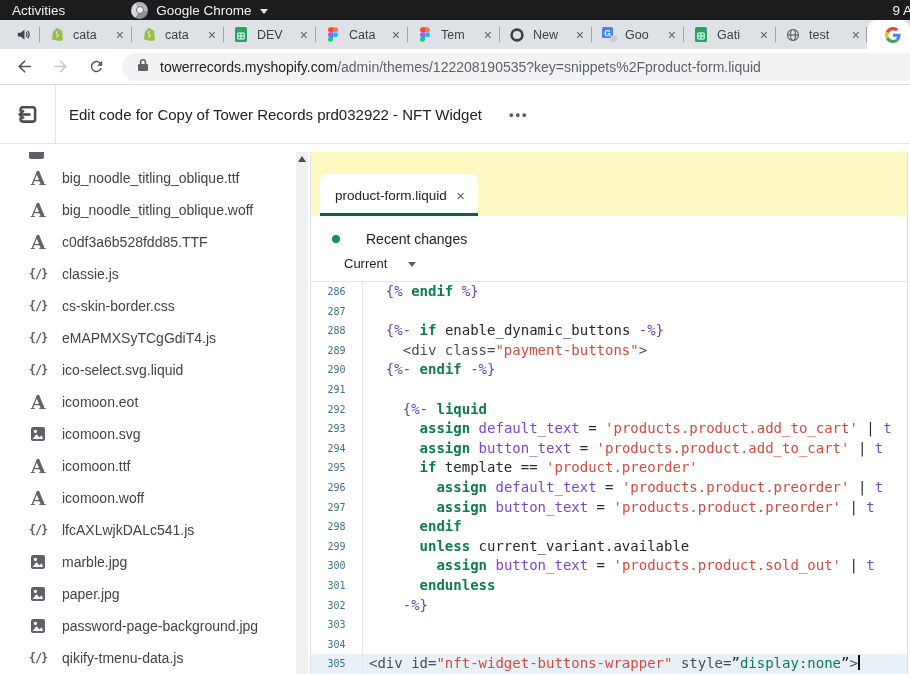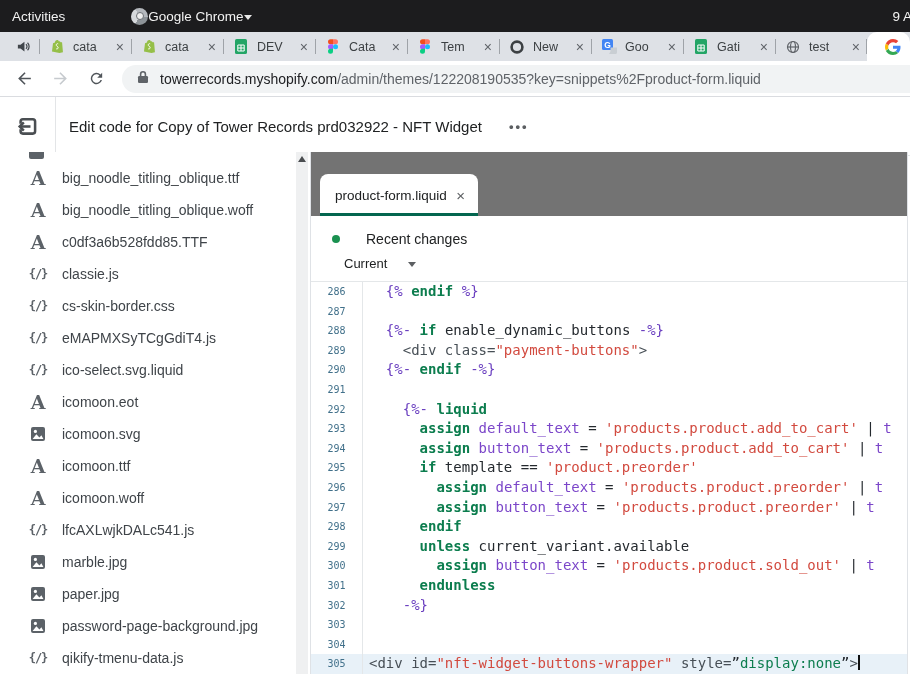--- a/index.html
+++ b/index.html
@@ -1,22 +1,22 @@
 <!DOCTYPE html>
 <html><head>
 <meta charset="utf-8">
 <style>
   html,body{margin:0;padding:0;width:910px;height:674px;overflow:hidden;
     font-family:"Liberation Sans",sans-serif;background:#fff;}
   #screen{position:relative;width:910px;height:674px;overflow:hidden;}
 
   
-  .osbar{height:32px;background:#1c1c1e;color:#f2f2f2;display:flex;align-items:center;font-size:13.5px;}
+  .osbar{height:20px;background:#1c1c1e;color:#f2f2f2;display:flex;align-items:center;font-size:13.5px;}
   .osbar .activities{margin-left:12px;}
-  .chrome-menu{display:flex;align-items:center;margin-left:66px;}
+  .chrome-menu{display:flex;align-items:center;margin-left:66px;gap:8px;}
   .chrome-ico{width:17px;height:17px;border-radius:50%;
     background:conic-gradient(from -30deg,#b4b8bd 0 120deg,#8d9398 120deg 240deg,#d6d9dc 240deg 360deg);position:relative;}
   .chrome-ico::after{content:"";position:absolute;left:4.5px;top:4.5px;width:8px;height:8px;border-radius:50%;
     background:#efefef;border:1px solid #6b7075;box-sizing:border-box;}
   .menu-caret{width:0;height:0;border-left:4px solid transparent;border-right:4px solid transparent;border-top:5px solid #e8e8e8;margin-top:2px;}
   .clock{margin-left:auto;margin-right:-2px;white-space:nowrap;}
 
   
   .tabstrip{height:29px;background:#dee1e6;display:flex;align-items:stretch;}
   .speaker{display:flex;align-items:center;margin-left:16px;}
@@ -53,21 +53,21 @@
   .fic{width:20px;flex:0 0 20px;display:flex;align-items:center;justify-content:center;}
   .fa{font-family:"DejaVu Serif",serif;font-weight:bold;color:#5c6268;font-size:19px;line-height:19px;}
   .fc{font-family:"DejaVu Sans Mono",monospace;font-weight:bold;color:#5c6268;font-size:12px;letter-spacing:-1px;}
   .fname{margin-left:14px;font-size:14px;color:#3f4449;white-space:nowrap;}
   .sb-track{position:absolute;top:0;bottom:0;right:2px;width:12px;background:#eff0f1;}
   .sb-up{position:absolute;top:4px;left:2px;width:0;height:0;border-left:4px solid transparent;border-right:4px solid transparent;border-bottom:6px solid #4a4d50;}
 
   
   .editor{position:absolute;left:310px;right:2px;top:152px;bottom:0;background:#fff;
     border-left:1px solid #dfe2e6;border-right:1px solid #dfe2e6;}
-  .etabbar{height:64px;background:#737373;position:relative;text-align:right;}
+  .etabbar{height:64px;background:#fef9c3;position:relative;text-align:right;}
   .etab{position:absolute;left:9px;bottom:0;width:158px;height:42px;background:#fff;border-radius:8px 8px 0 0;
     display:flex;align-items:center;padding:0 13px 0 15px;box-sizing:border-box;}
   .etab::after{content:"";position:absolute;left:0;right:0;bottom:0;height:3px;background:#03664f;}
   .etab .elabel{font-size:13.5px;color:#202223;}
   .etab .eclose{margin-left:auto;color:#5c5f62;font-size:15px;}
   .ehead{height:66px;border-bottom:1px solid #e4e7e9;box-sizing:border-box;padding:15px 0 0 21px;}
   .rc{display:flex;align-items:center;gap:26px;}
   .rc-dot{width:8px;height:8px;border-radius:50%;background:#1a9150;}
   .rc-label{font-size:14px;color:#202223;}
   .ver{margin:9px 0 0 12px;display:flex;align-items:center;gap:21px;}

